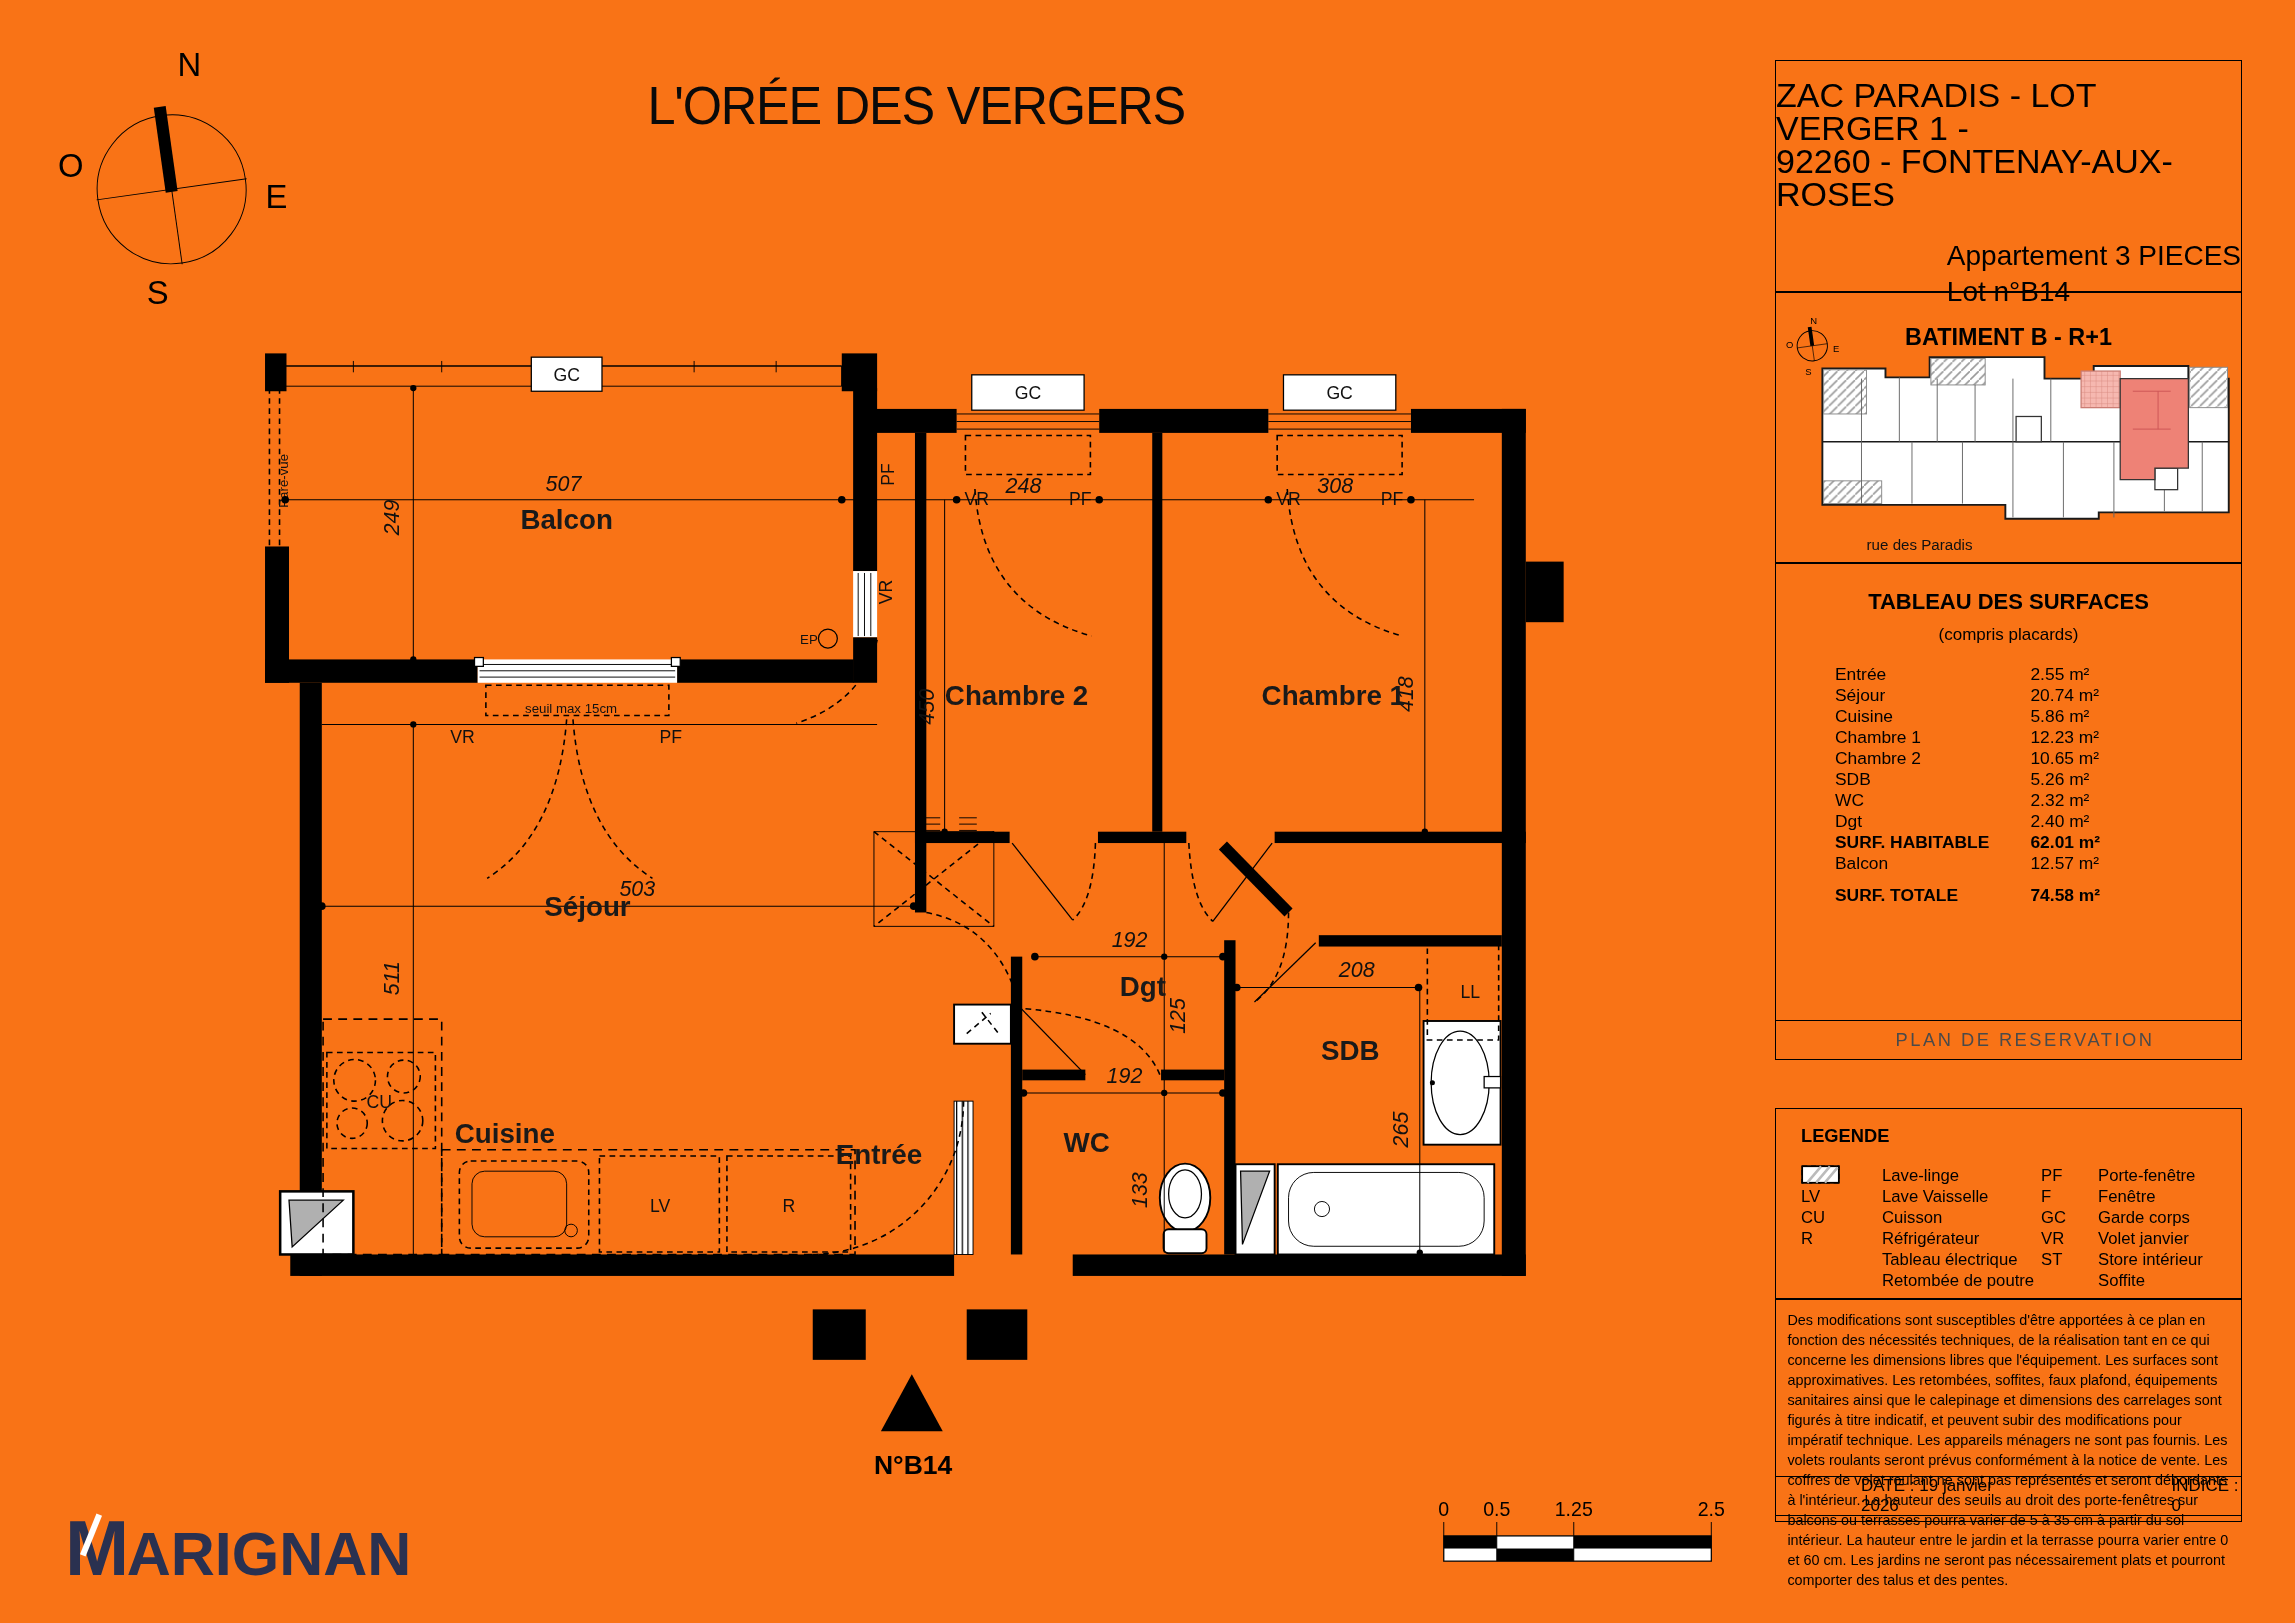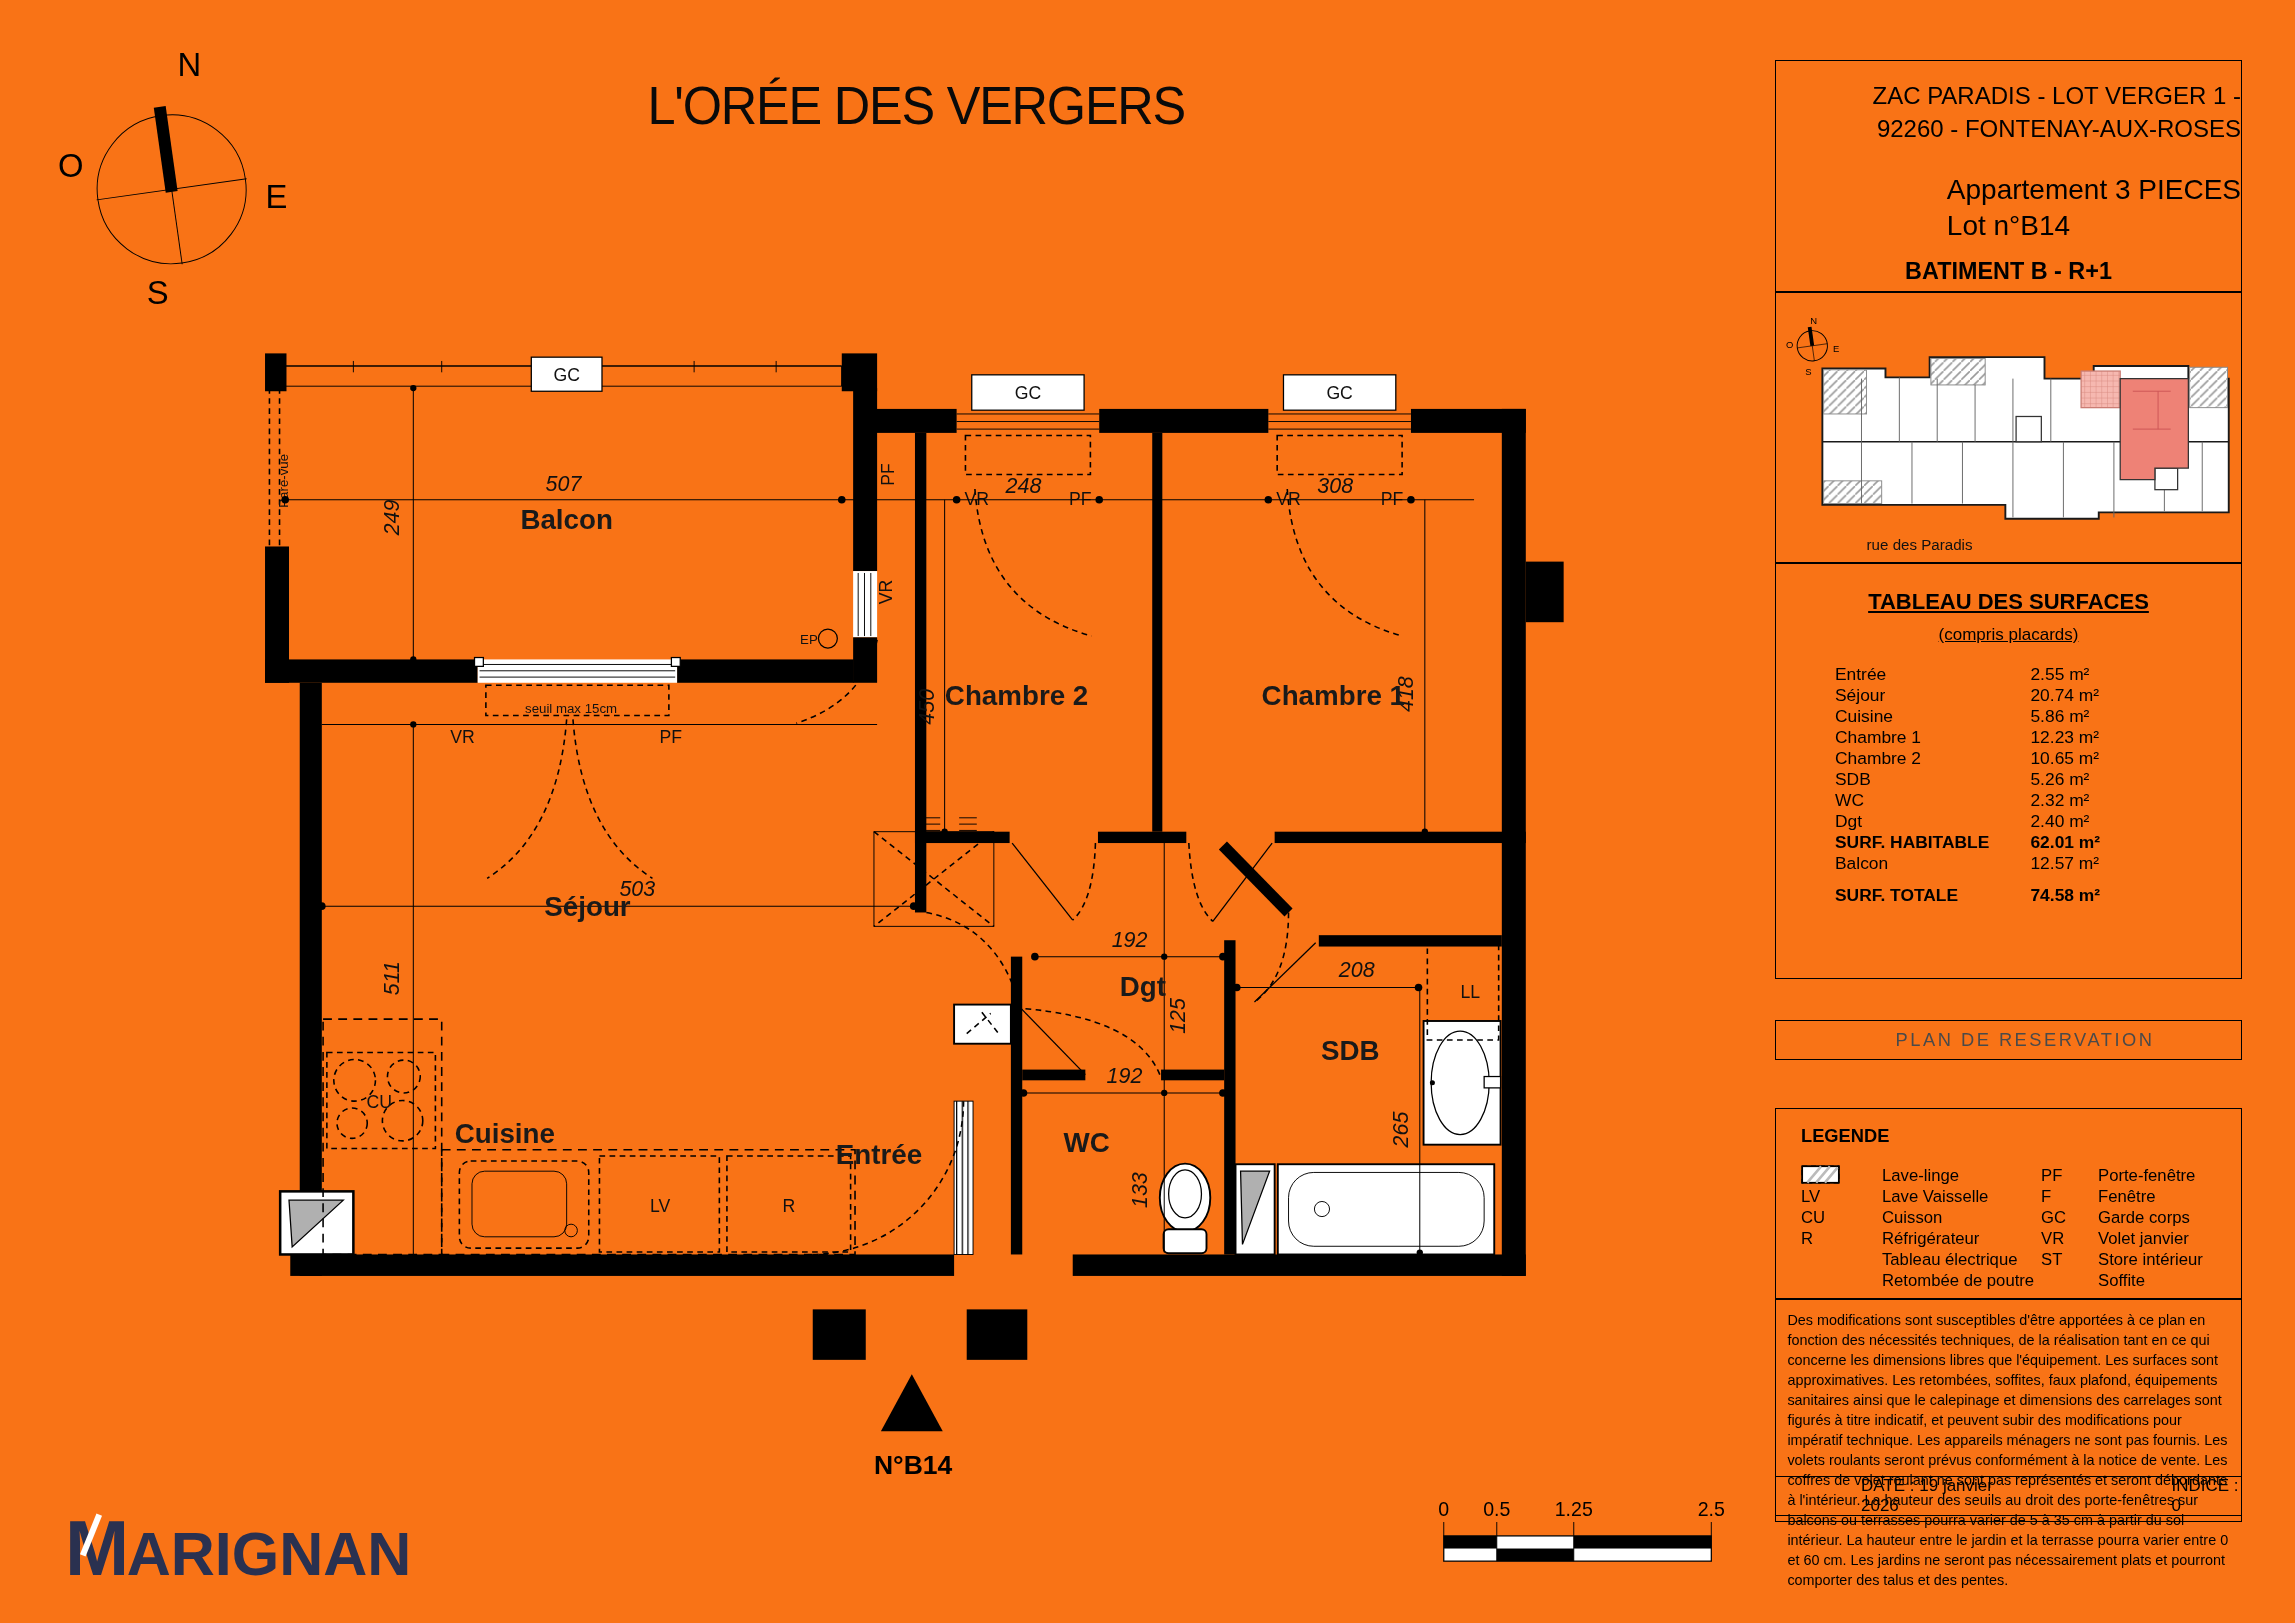--- a/index.html
+++ b/index.html
@@ -1,21 +1,21 @@
 <!DOCTYPE html>
 <html style="font-size:10px"><head>
 <meta charset="utf-8">
 <style>
   html,body{margin:0;padding:0;background:#fff;}
   .page{position:relative;width:2295px;height:1623px;background:#f97316;overflow:hidden;
         font-family:"Liberation Sans",sans-serif;color:#000;}
   .page svg{position:absolute;left:0;top:0;}
   
   .pbox{position:absolute;left:1775px;width:467px;border:1.9px solid #000;box-sizing:border-box;background:transparent;}
-  .hdr1{font-size:24px;text-align:right;line-height:33px;margin-top:17.7px;}
+  .hdr1{font-size:34px;text-align:left;line-height:33px;margin-top:17.7px;}
   .hdr2{font-size:28px;text-align:right;margin-top:29px;}
   .hdr3{font-size:28px;text-align:center;margin-top:4px;}
   .hdr4{font-size:23.4px;font-weight:bold;text-align:center;margin-top:16.4px;}
   .surf-title{font-size:22px;font-weight:bold;text-align:center;margin-top:25px;}
   .surf-sub{font-size:17px;text-align:center;margin-top:10px;}
   .surf-rows{position:absolute;left:59px;top:100px;width:353px;}
   .srow{display:flex;height:21px;font-size:17.4px;align-items:baseline;}
   .srow .lab{width:196px;}
   .srow .val{width:158px;}
   .bold{font-weight:bold;}
@@ -428,21 +428,21 @@
 <div class="pbox" style="top:60px;height:232px;">
   <div class="hdr1">ZAC PARADIS - LOT VERGER 1 -</div>
   <div class="hdr1" style="margin-top:0;">92260 - FONTENAY-AUX-ROSES</div>
   <div class="hdr2">Appartement 3 PIECES</div>
   <div class="hdr3">Lot n°B14</div>
   <div class="hdr4">BATIMENT B - R+1</div>
 </div>
 
 <div class="pbox" style="top:292px;height:271px;"></div>
 
-<div class="pbox" style="top:563px;height:416px;text-decoration:underline;">
+<div class="pbox" style="top:563px;height:497px;">
   <div class="surf-title">TABLEAU DES SURFACES</div>
   <div class="surf-sub">(compris placards)</div>
   <div class="surf-rows">
     <div class="srow">
           <span class="lab">Entrée</span>
           <span class="val">2.55 m²</span>
         </div>
     <div class="srow">
           <span class="lab">Séjour</span>
           <span class="val">20.74 m²</span>

